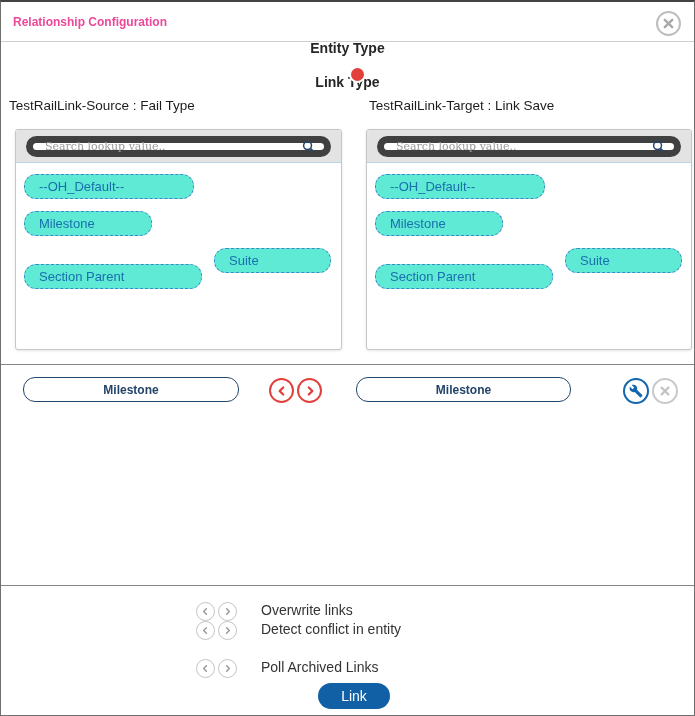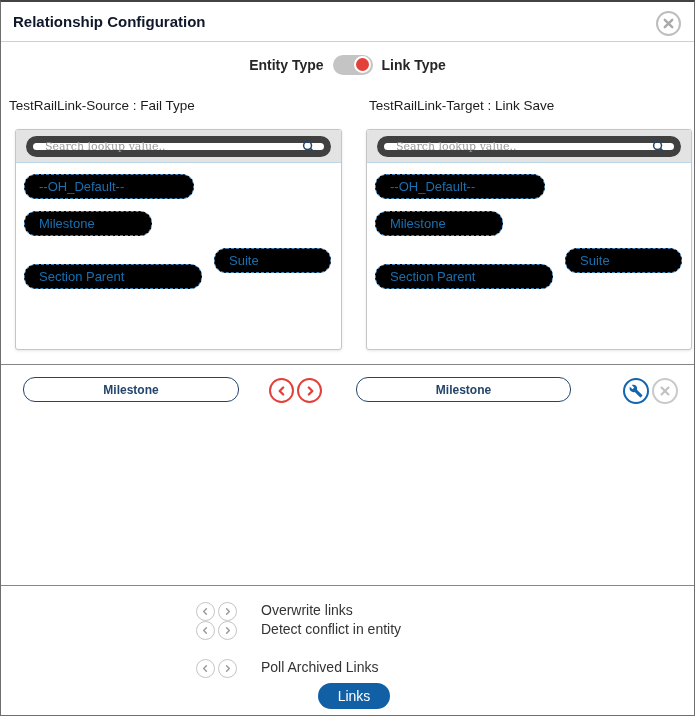--- a/index.html
+++ b/index.html
@@ -11,34 +11,34 @@
     border:1px solid #6e6e6e; border-top:2px solid #434343;
     overflow:hidden;
   }
 
   
   .hdr {
     position:absolute; top:0; left:0; right:0; height:40px;
     border-bottom:1px solid #cfcfcf; display:flex; align-items:center;
     padding:0 12px;
   }
-  .hdr-title { color:#0f172a; font-size:15px; font-weight:bold; }
+  .hdr-title { color:#ec4899; font-size:12px; font-weight:bold; }
   .circle-btn {
     border-radius:50%; background:#fff; display:flex;
     align-items:center; justify-content:center; cursor:pointer;
   }
   .hdr-close {
     position:absolute; right:13px; top:9px; width:25px; height:25px;
     border:2px solid #bdbdbd;
   }
 
   
   .toggle-row {
     position:absolute; top:50px; left:0; right:0; height:26px;
-    display:flex; align-items:center; justify-content:center; gap:9px;
+    display:flex; align-items:center; justify-content:center; gap:9px;flex-direction:column;
   }
   .toggle-label { font-size:14px; font-weight:bold; color:#262626; }
   .switch {
     position:relative; width:40px; height:20px; border-radius:10px;
     background:#c4c4c4; cursor:pointer;
   }
   .knob {
     position:absolute; top:1px; right:2px; width:17px; height:17px;
     border-radius:50%; background:#e2403a; border:2.5px solid #ffffff;
   }
@@ -68,21 +68,21 @@
   .search-pill input {
     flex:1; border:none; outline:none; background:transparent;
     font-family:"DejaVu Serif", serif; font-size:11px; color:#666;
     padding:0 4px 0 12px;
   }
   .search-pill input::placeholder { color:#9a9a9a; }
   .chips { padding:11px 8px; display:flex; flex-wrap:wrap; gap:12px 12px; }
   .chip {
     border:1px dashed #3f87c6; border-radius:12px; color:#1a6fae;
     font-size:13px; height:25px; display:flex; align-items:center;
-    padding-left:14px; cursor:pointer; background:#000000;
+    padding-left:14px; cursor:pointer; background:#5eead4;
   }
   .w1 { width:170px; } .w2 { width:128px; } .w3 { width:178px;margin-top:16px; } .w4 { width:117px; }
 
   
   .divider { position:absolute; left:0; right:0; height:1px; background:#868686; }
   .div1 { top:362px; }
   .div2 { top:583px; }
 
   
   .map-pill {
@@ -248,15 +248,15 @@
         </svg>
     </div>
     <div class="circle-btn opt-circle">
       <svg width="11" height="11" viewBox="0 0 24 24">
           <polyline points="10,6 16,12 10,18" fill="none" stroke="#9a9a9a" stroke-width="3.2" stroke-linecap="round" stroke-linejoin="round"></polyline>
         </svg>
     </div>
     <span class="opt-label">Poll Archived Links</span>
   </div>
 
-  <button class="save-btn">Links</button>
+  <button class="save-btn">Link</button>
 
 </div>
 
 </body></html>

